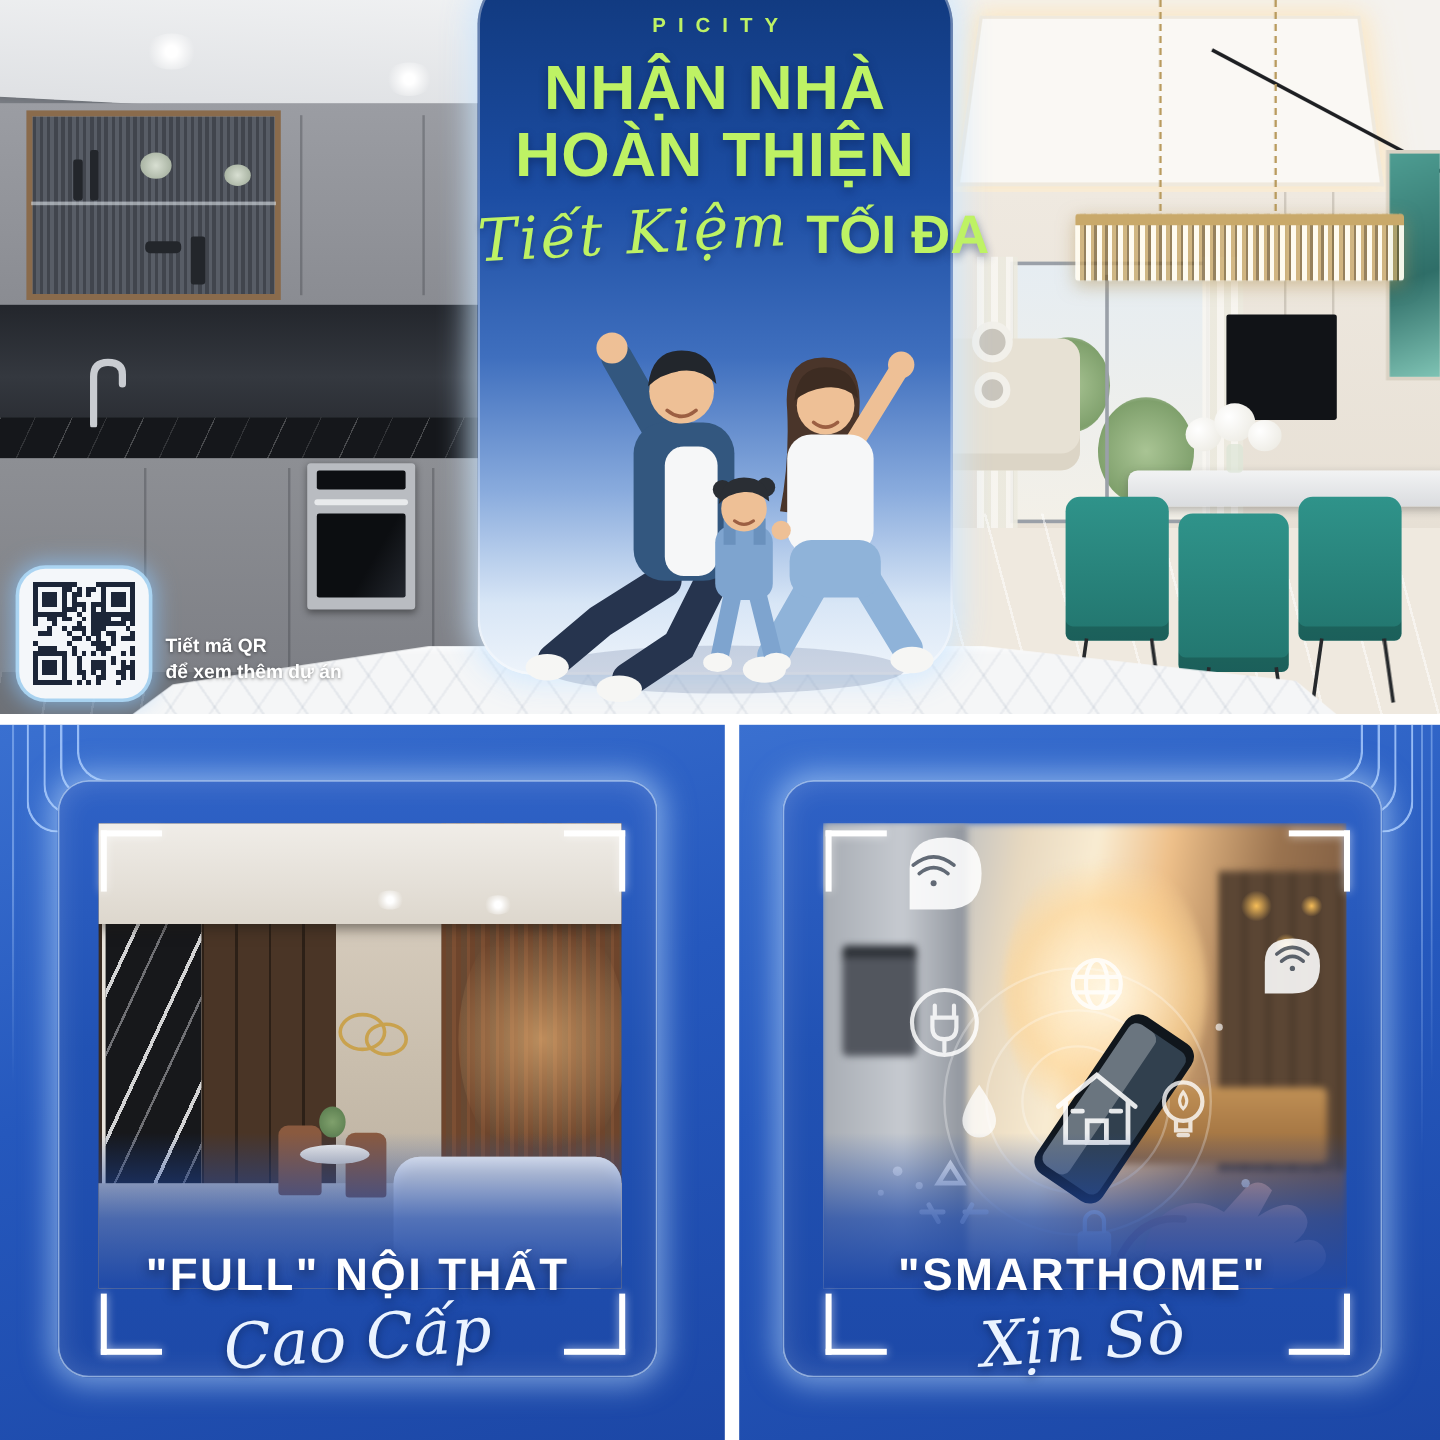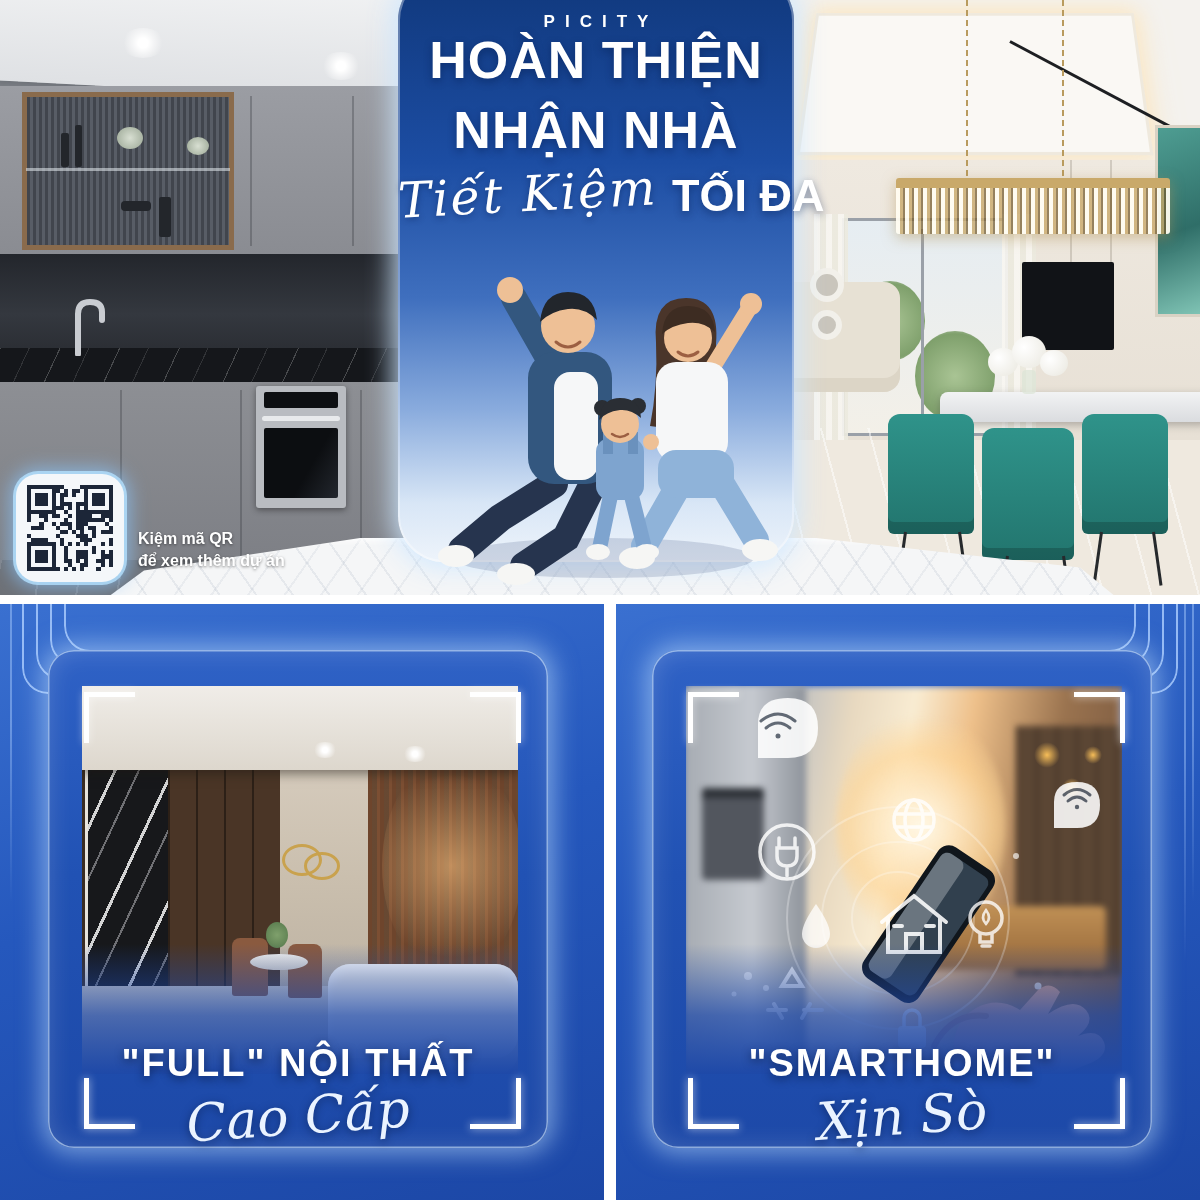--- a/index.html
+++ b/index.html
@@ -51,21 +51,21 @@
   .l-chair{background:linear-gradient(180deg,#2f938a,#22756e);border-radius:12px 12px 6px 6px;box-shadow:inset 0 -12px 0 rgba(0,0,0,.18);}
   .l-leg{width:3px;background:#26292c;transform-origin:top;}
   .l-flowers{left:218px;top:330px;}
   .l-bloom{border-radius:50%;background:radial-gradient(circle at 35% 35%,#ffffff,#e9e7de);}
 
   
   #mattress{left:0;top:538px;width:1200px;height:59px;background:#f5f6f7;background-image:repeating-linear-gradient(55deg,rgba(90,110,140,.10) 0 2px,transparent 2px 30px),repeating-linear-gradient(-55deg,rgba(90,110,140,.08) 0 2px,transparent 2px 30px);clip-path:polygon(12% 55%,30% 0,68% 0,90% 50%,93% 100%,9% 100%);box-shadow:inset 0 3px 6px rgba(255,255,255,.9);}
 
   
   #center-panel{left:398px;top:-26px;width:396px;height:588px;border-radius:46px;background:linear-gradient(180deg,#10387c 0%,#1c4da3 32%,#3f6fbe 55%,#89abdd 74%,#d8e6f6 90%,#eef4fb 100%);box-shadow:0 0 26px 6px rgba(205,230,255,.85),inset 0 0 0 2px rgba(255,255,255,.35);}
-  #center-text{left:398px;top:0;width:396px;height:300px;text-align:center;color:#ffffff;}
+  #center-text{left:398px;top:0;width:396px;height:300px;text-align:center;color:#bef264;}
   .brand-top{margin-top:12px;font-size:17px;font-weight:bold;letter-spacing:10px;text-indent:10px;}
   .brand-name{margin-top:2px;font-size:38px;font-weight:bold;letter-spacing:3px;}
   .headline{font-size:52px;line-height:56px;font-weight:bold;letter-spacing:1px;text-shadow:0 3px 8px rgba(5,25,70,.45);}
   .headline.first{margin-top:14px;}
   .tagline{margin-top:8px;white-space:nowrap;}
   .tagline .script{font-family:"DejaVu Serif",serif;font-style:italic;font-size:49px;letter-spacing:2px;display:inline-block;transform:rotate(-3deg);text-shadow:0 2px 6px rgba(5,25,70,.4);}
   .tagline .strong{font-size:45px;font-weight:bold;margin-left:10px;text-shadow:0 3px 8px rgba(5,25,70,.45);}
 
   
   #qr-group{left:16px;top:474px;width:330px;height:116px;}
@@ -258,22 +258,22 @@
         <rect x="199" y="186" width="10" height="22" fill="#6a91bd"></rect>
         <rect x="224" y="186" width="10" height="22" fill="#6a91bd"></rect>
         <circle cx="216" cy="178" r="19" fill="#eec096"></circle>
         <path d="M195,174 q2,-22 21,-22 q20,0 21,20 q-10,-9 -21,-8 q-13,1 -21,10z" fill="#2a2e34"></path>
         <path d="M208,188 q8,6 16,0" stroke="#9c5f42" stroke-width="2.5" fill="none" stroke-linecap="round"></path>
       </g>
     </svg>
 
     <div id="center-text" class="abs">
       <div class="brand-top">PICITY</div>
+      <div class="headline first">NHẬN NHÀ</div>
       <div class="headline">HOÀN THIỆN</div>
-      <div class="headline first">NHẬN NHÀ</div>
       <div class="tagline">
         <span class="script">Tiết Kiệm</span>
         <span class="strong">TỐI ĐA</span>
       </div>
     </div>
 
     <div id="qr-group" class="abs">
       <div id="qr-tile" class="abs">
         <svg width="92" height="92" viewBox="-4 -4 113 113" shape-rendering="crispEdges">
             <g fill="#1c2638">
@@ -408,21 +408,21 @@
               <rect x="2.5" y="2.5" width="30" height="30" fill="none" stroke="#1c2638" stroke-width="5"></rect>
               <rect x="10" y="10" width="15" height="15"></rect>
               <rect x="72.5" y="2.5" width="30" height="30" fill="none" stroke="#1c2638" stroke-width="5"></rect>
               <rect x="80" y="10" width="15" height="15"></rect>
               <rect x="2.5" y="72.5" width="30" height="30" fill="none" stroke="#1c2638" stroke-width="5"></rect>
               <rect x="10" y="80" width="15" height="15"></rect>
             </g>
           </svg>
       </div>
       <div id="qr-caption" class="abs">
-        <div>Kiệm mã QR</div>
+        <div>Tiết mã QR</div>
         <div>để xem thêm dự án</div>
       </div>
     </div>
   </div>
 
   <div id="panel-left" class="abs bottom-panel">
     <div class="abs trace l" style="left:22px;top:0;width:230px;height:88px;"></div>
     <div class="abs trace l" style="left:36px;top:0;width:216px;height:74px;"></div>
     <div class="abs trace l" style="left:50px;top:0;width:202px;height:60px;"></div>
     <div class="abs trace l" style="left:64px;top:0;width:188px;height:46px;"></div>

